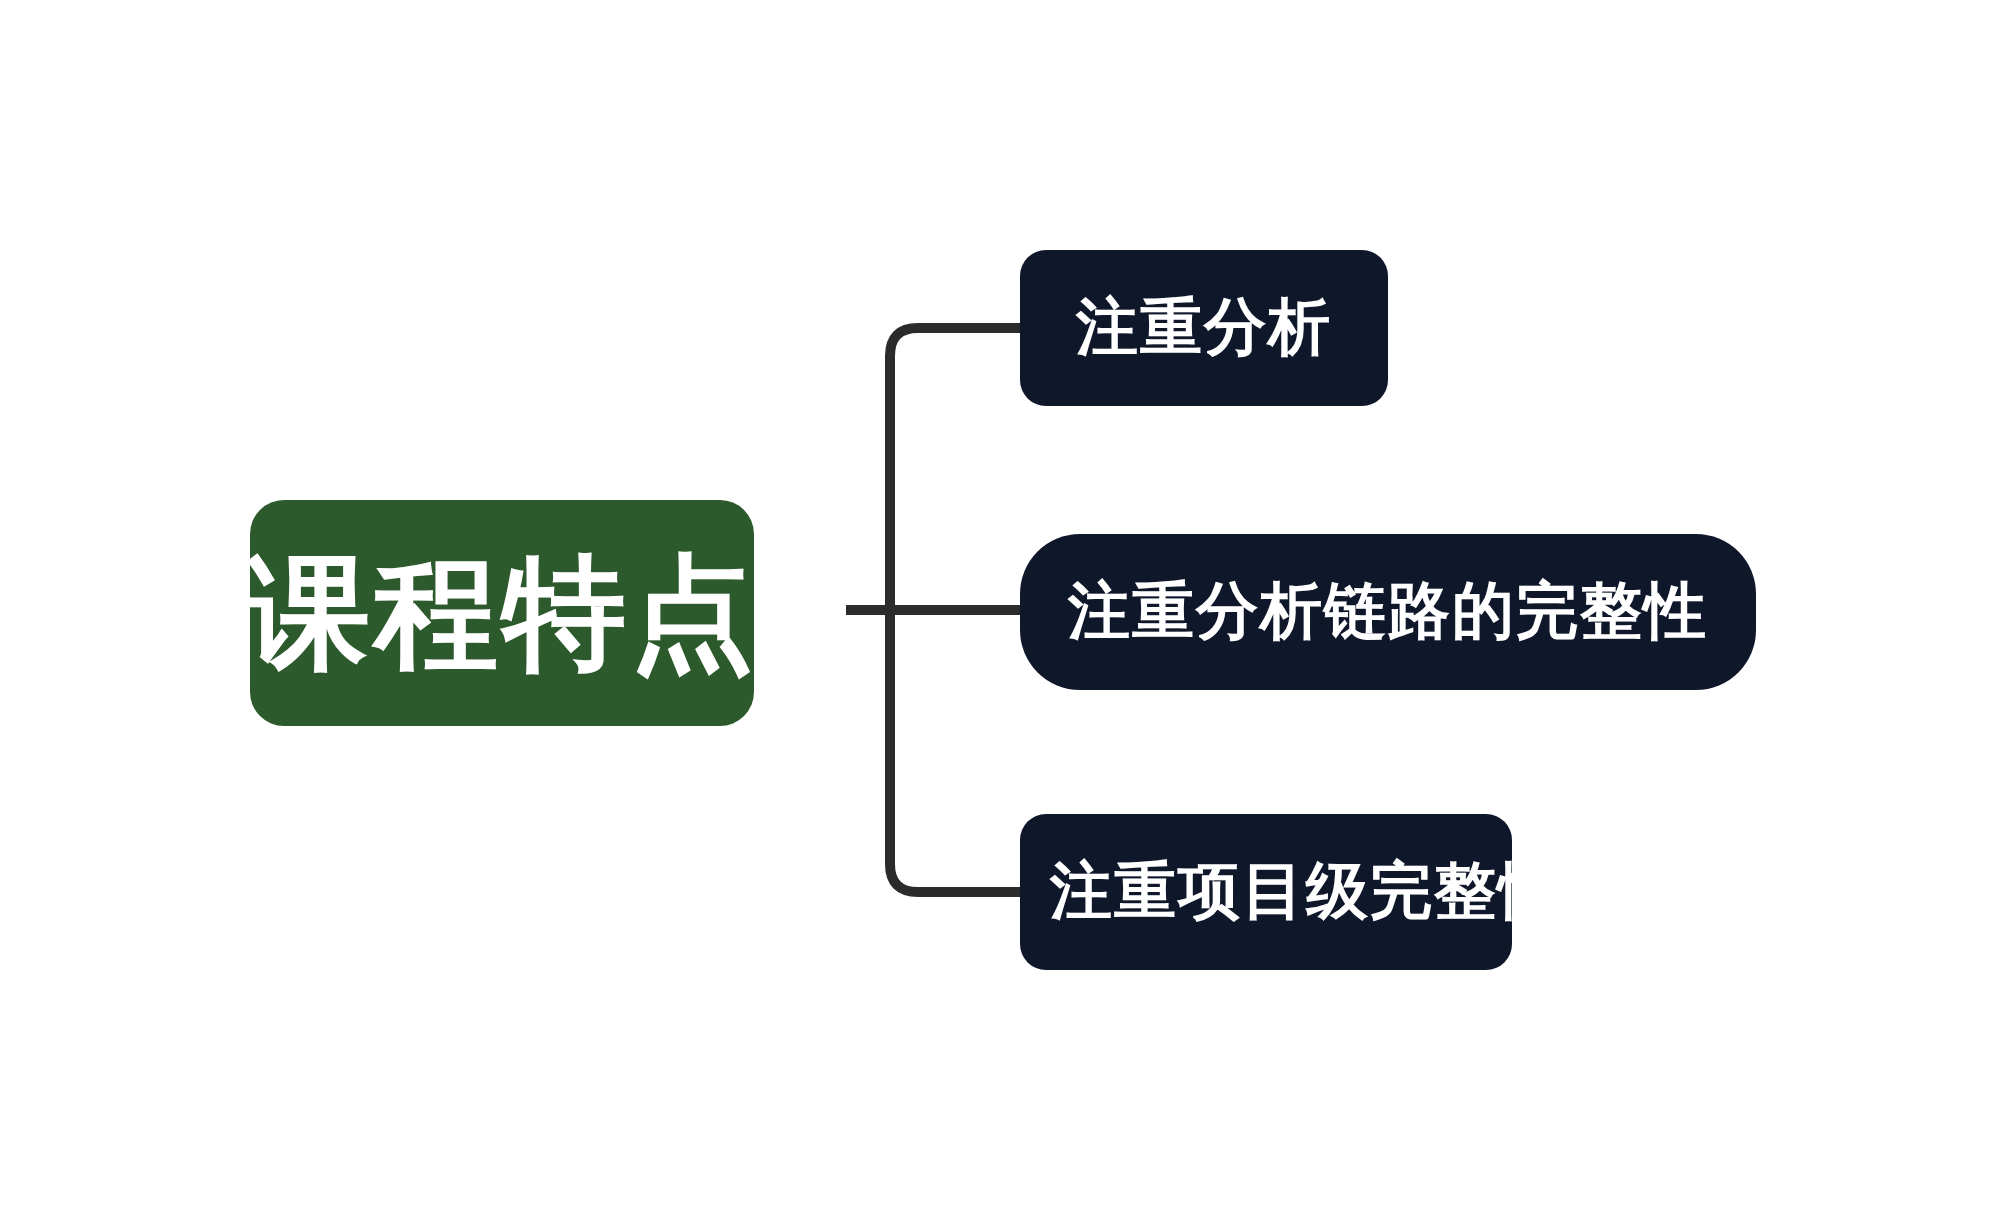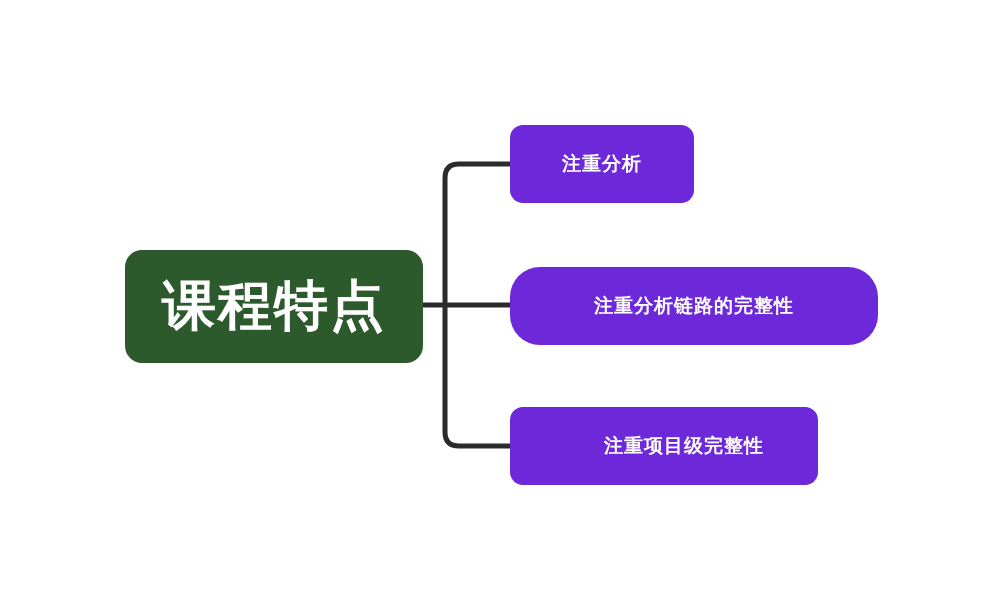--- a/index.html
+++ b/index.html
@@ -33,49 +33,49 @@
     justify-content: center;
     color: #ffffff;
     font-weight: bold;
     letter-spacing: 0.5px;
     white-space: nowrap;
     z-index: 2;
   }
   .node-root {
     left: 125px;
     top: 250px;
-    width: 298px;
+    width: 252px;
     height: 113px;
     background: #2d5a2d;
     border-radius: 17px;
-    font-size: 54px;
+    font-size: 62px;
     letter-spacing: 2px;
   }
   .node-child {
     height: 78px;
-    background: #6d28d9;
+    background: #0f172a;
     border-radius: 13px;
-    font-size: 19px;
+    font-size: 31px;
     letter-spacing: 1px;
   }
   .node-child-1 {
     left: 510px;
     top: 125px;
     width: 184px;
   }
   .node-child-2 {
     left: 510px;
     top: 267px;
     width: 368px;
     border-radius: 30px;
   }
   .node-child-3 {
     left: 510px;
     top: 407px;
-    width: 308px;
+    width: 246px;
     padding-left: 40px;
   }
   .node-label {
     display: block;
   }
 </style>
 </head>
 <body>
 
 <div id="canvas">

